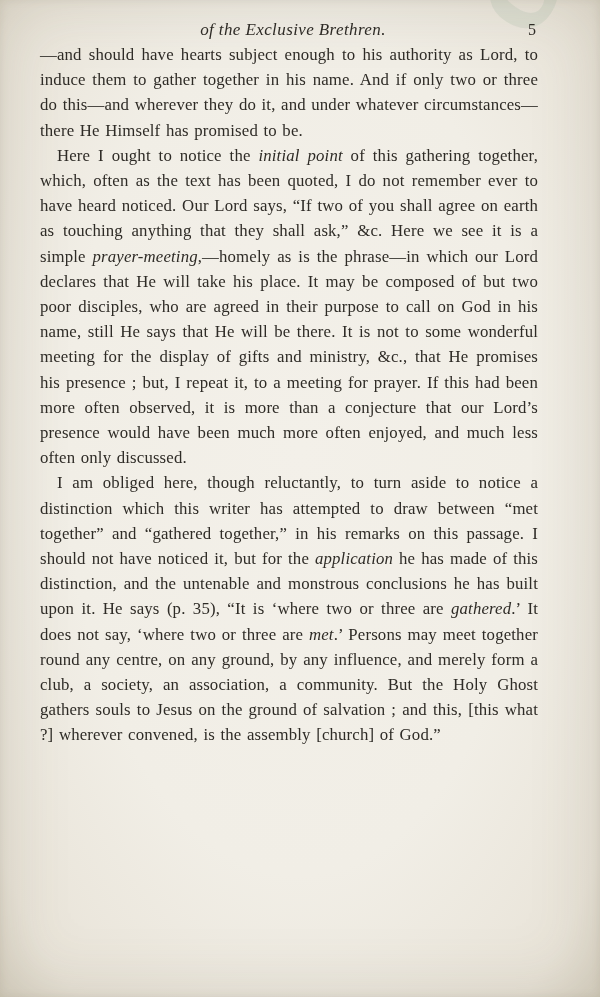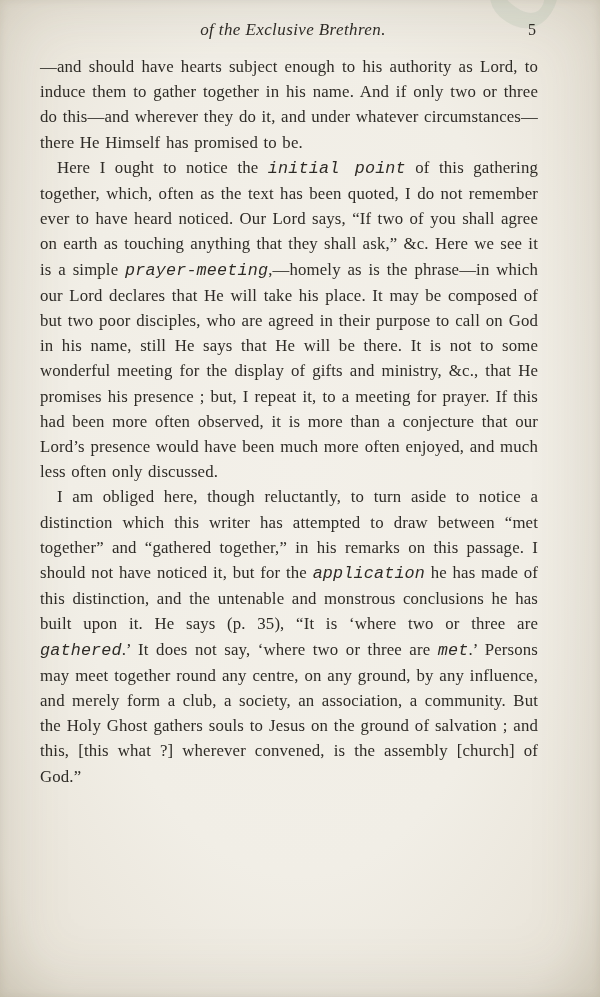--- a/index.html
+++ b/index.html
@@ -52,38 +52,37 @@
     letter-spacing: 0.4px;
   }
   .page-number {
     position: absolute;
     right: 2px;
     top: 1px;
     font-size: 16px;
   }
   .body-text {
     position: absolute;
-    top: 54px;
+    top: 42px;
     left: 40px;
     right: 62px;
     text-align: justify;
     font-size: 16.8px;
     line-height: 25.2px;
     letter-spacing: 0.15px;
     word-spacing: 1.2px;
   }
   .para {
     margin: 0;
   }
   .para.indent {
     text-indent: 17px;
   }
   .para i {
     font-style: italic;
-    font-family: Liberation Mono, monospace;
   }
 </style>
 </head>
 <body>
 
 <div class="page">
   <div class="watermark">org</div>
 
   <div class="header">
     <span class="running-title">of the Exclusive Brethren.</span>

